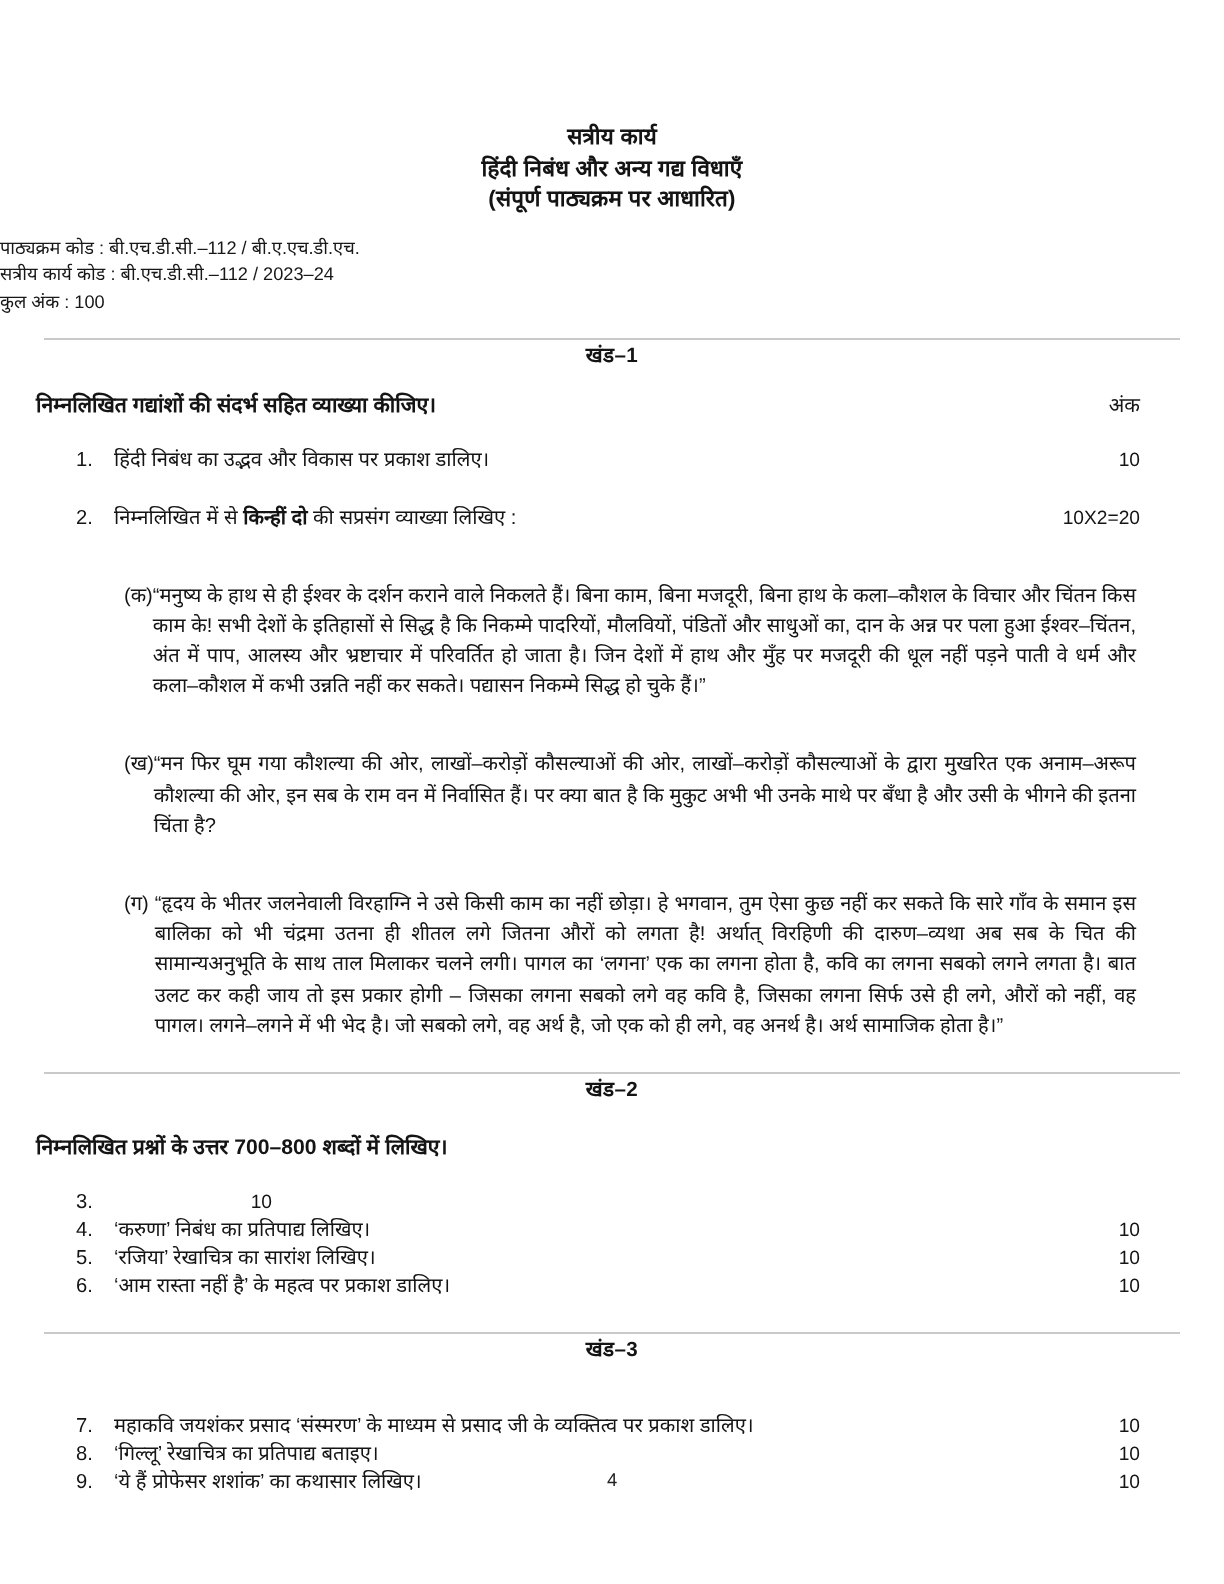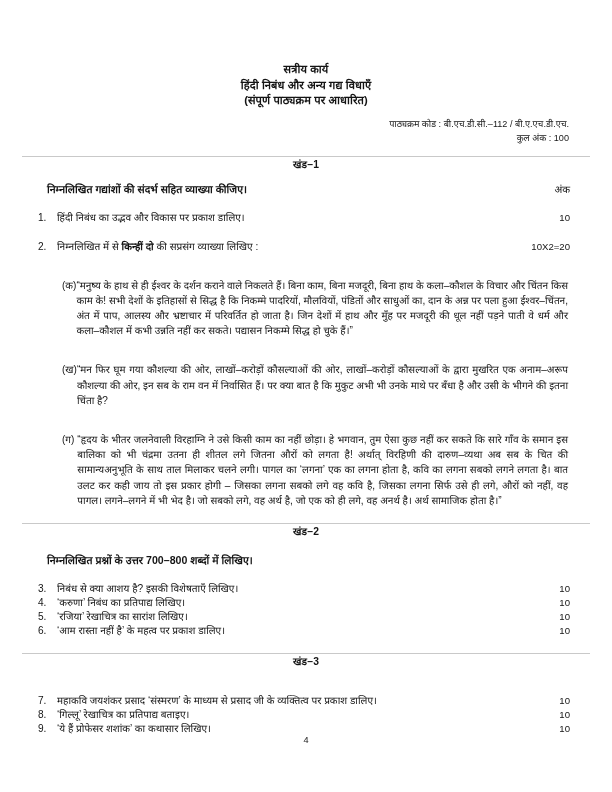--- a/index.html
+++ b/index.html
@@ -30,21 +30,21 @@
   .title-line {
     font-weight: bold;
     font-size: 11.2px;
     line-height: 15.5px;
     letter-spacing: 0.1px;
   }
 
   .code-block {
     margin-top: 9px;
     padding-right: 43px;
-    text-align: right;
+    text-align: left;
     font-size: 9.1px;
     line-height: 13px;
     color: #171717;
   }
   .code-line { white-space: nowrap; }
   .total-line { margin-top: 1px; }
 
   
   .khand {
     text-align: center;
@@ -55,21 +55,21 @@
   .rule {
     border: 0;
     border-top: 0.6px solid #c9c9c9;
     margin: 0 22px;
     height: 0;
   }
 
   .section-heading {
     font-weight: bold;
     font-size: 10.6px;
-    padding-left: 47px;
+    padding-left: 18px;
     padding-right: 42px;
     display: flex;
     justify-content: space-between;
     align-items: baseline;
   }
   .section-heading .marks-col {
     font-weight: normal;
     font-size: 10.2px;
   }
 
@@ -144,20 +144,21 @@
 <div class="page">
 
   <div class="title-block">
     <div class="title-line">सत्रीय कार्य</div>
     <div class="title-line">हिंदी निबंध और अन्य गद्य विधाएँ</div>
     <div class="title-line">(संपूर्ण पाठ्यक्रम पर आधारित)</div>
   </div>
 
   <div class="code-block">
     <div class="code-line">पाठ्यक्रम कोड : बी.एच.डी.सी.–112 / बी.ए.एच.डी.एच.</div>
+    <div class="code-line">सत्रीय कार्य कोड : बी.एच.डी.सी.–112 / 2023–24</div>
     <div class="code-line total-line">कुल अंक : 100</div>
   </div>
 
   <div class="sp-4"></div>
   <hr class="rule">
 
   <div class="khand">खंड–1</div>
   <div class="sp-4"></div>
 
   <div class="section-heading">
@@ -209,21 +210,20 @@
   <div class="sp-6"></div>
 
   <div class="section-heading">
     <span>निम्नलिखित प्रश्नों के उत्तर 700–800 शब्दों में लिखिए।</span>
   </div>
 
   <div class="sp-6"></div>
 
   <div class="qrow">
     <span class="qnum">3.</span>
-    <span class="qtext">निबंध से क्या आशय है? इसकी विशेषताएँ लिखिए।</span>
     <span class="qmarks">10</span>
   </div>
   <div class="qrow">
     <span class="qnum">4.</span>
     <span class="qtext">‘करुणा’ निबंध का प्रतिपाद्य लिखिए।</span>
     <span class="qmarks">10</span>
   </div>
   <div class="qrow">
     <span class="qnum">5.</span>
     <span class="qtext">‘रजिया’ रेखाचित्र का सारांश लिखिए।</span>

